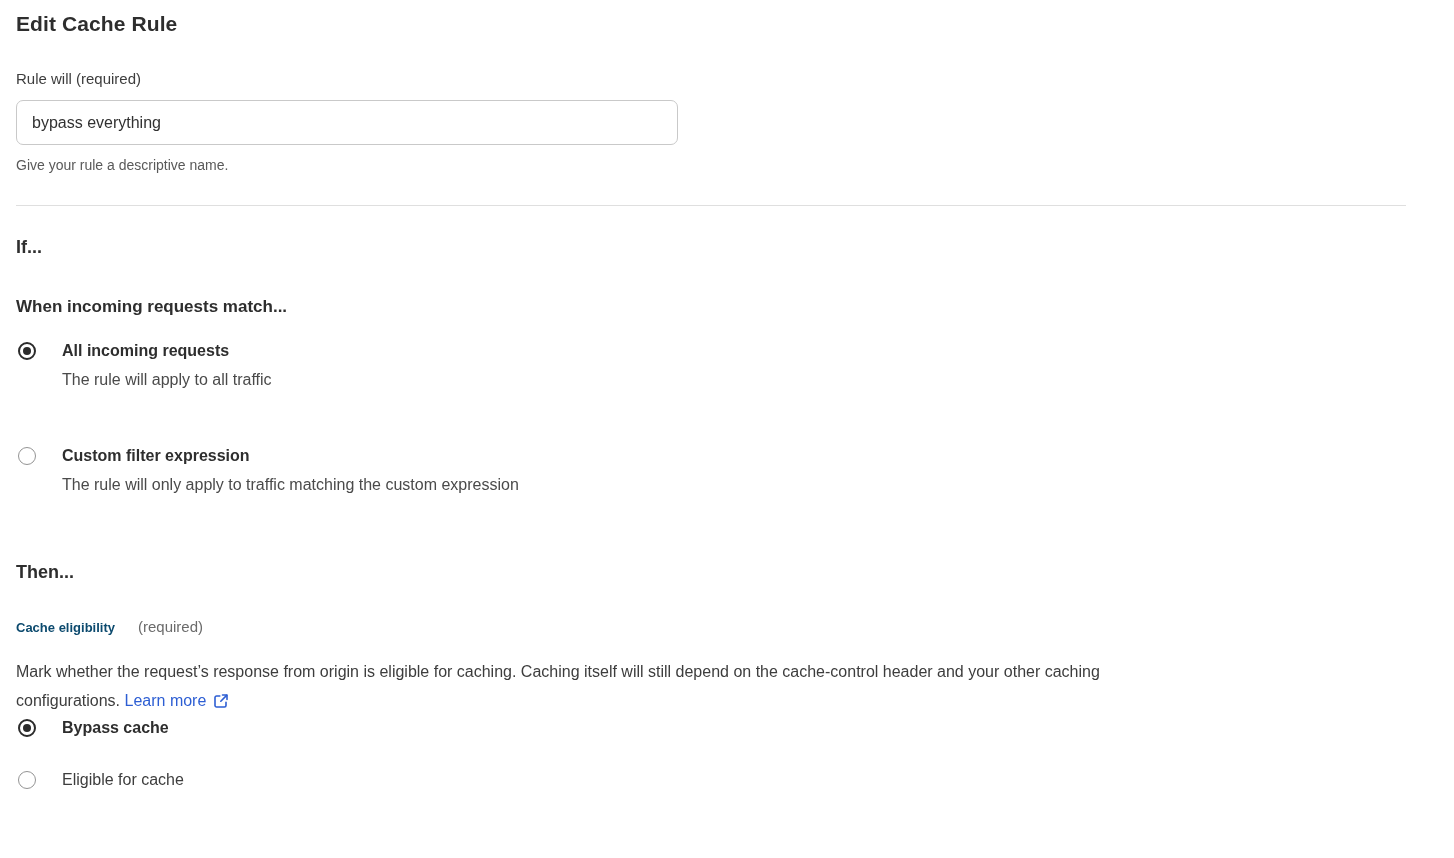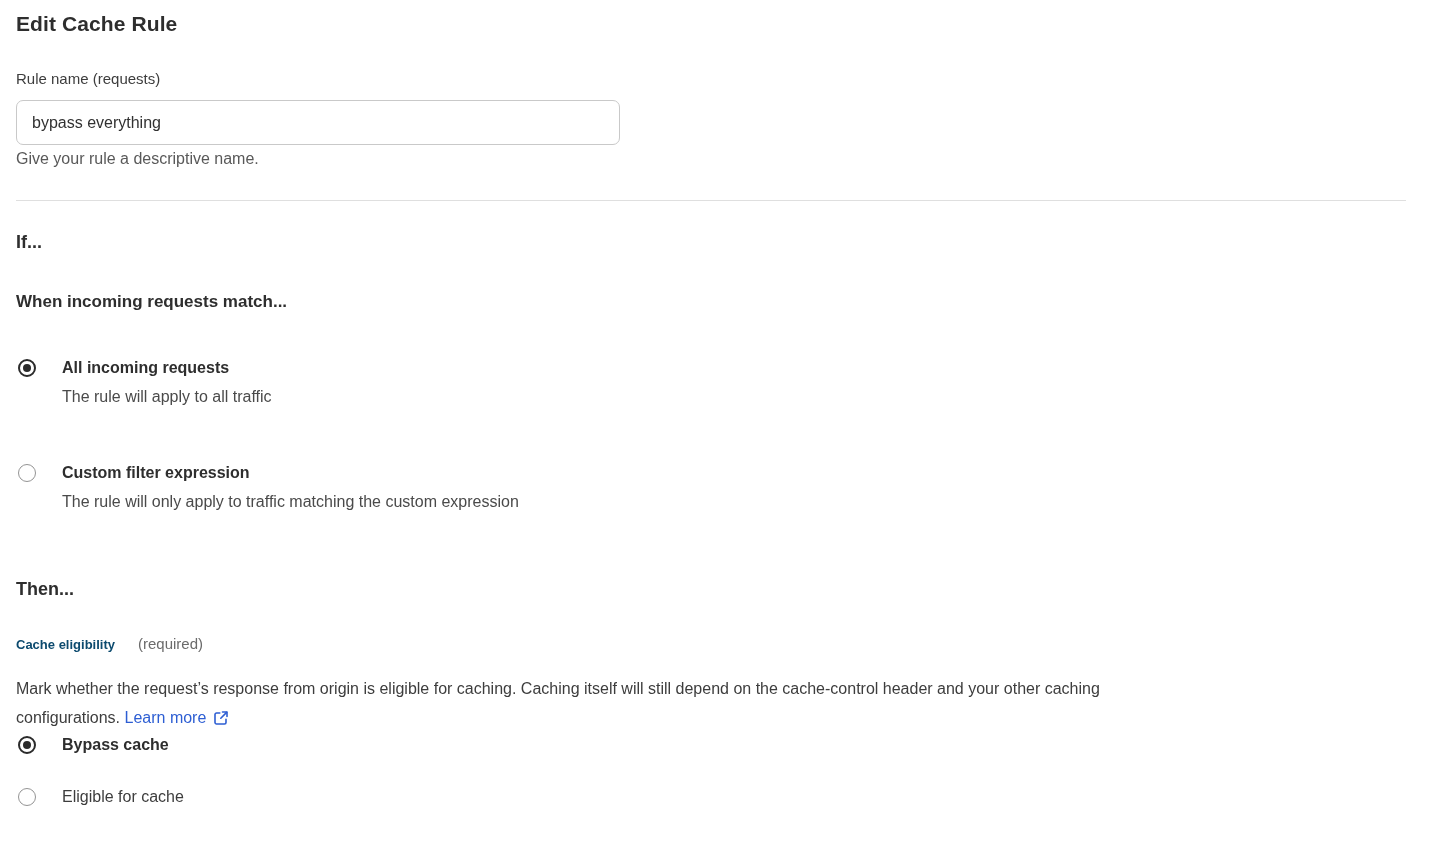--- a/index.html
+++ b/index.html
@@ -24,35 +24,35 @@
     letter-spacing: 0.1px;
   }
   .field-label {
     display: block;
     font-size: 15px;
     color: #3d3d3d;
     margin-bottom: 13px;
   }
   .text-input {
     display: block;
-    width: 604px;
+    width: 662px;
     height: 45px;
     border: 1px solid #c9c9c9;
     border-radius: 7px;
     padding: 0 15px;
     font-size: 16px;
     color: #313131;
     font-family: "Liberation Sans", "DejaVu Sans", sans-serif;
     outline: none;
     background: #fff;
   }
   .helper-text {
-    font-size: 16px;
+    font-size: 14px;
     color: #595959;
-    margin-top: 5px;
+    margin-top: 12px;
   }
   .divider {
     border: none;
     border-top: 1px solid #dfdfdf;
     margin: 32px 0 0 0;
   }
   .section-heading {
     font-size: 18px;
     font-weight: 700;
     color: #2e2e2e;
@@ -62,21 +62,21 @@
     font-size: 17px;
     font-weight: 700;
     color: #2e2e2e;
     margin: 39px 0 0 0;
   }
   .radio-option {
     display: flex;
     align-items: flex-start;
     cursor: pointer;
   }
-  .radio-option.mt-lg { margin-top: 46px; }
+  .radio-option.mt-lg { margin-top: 24px; }
   .radio-option.mt-xl { margin-top: 56px; }
   .radio-option.mt-md { margin-top: 32px; }
   .radio-circle {
     flex: 0 0 auto;
     width: 18px;
     height: 18px;
     border-radius: 50%;
     border: 1.5px solid #949494;
     margin: 1px 0 0 2px;
     position: relative;
@@ -151,21 +151,21 @@
   .bottom-radios { }
 </style>
 </head>
 <body>
 
 <div class="page">
 
   <h1 class="page-title">Edit Cache Rule</h1>
 
   <div>
-    <label class="field-label">Rule name (requests)</label>
+    <label class="field-label">Rule will (required)</label>
     <input class="text-input" type="text" value="bypass everything" style="">
     <div class="helper-text">Give your rule a descriptive name.</div>
   </div>
 
   <hr class="divider">
 
   <h2 class="section-heading">If...</h2>
 
   <h3 class="sub-heading">When incoming requests match...</h3>
 

